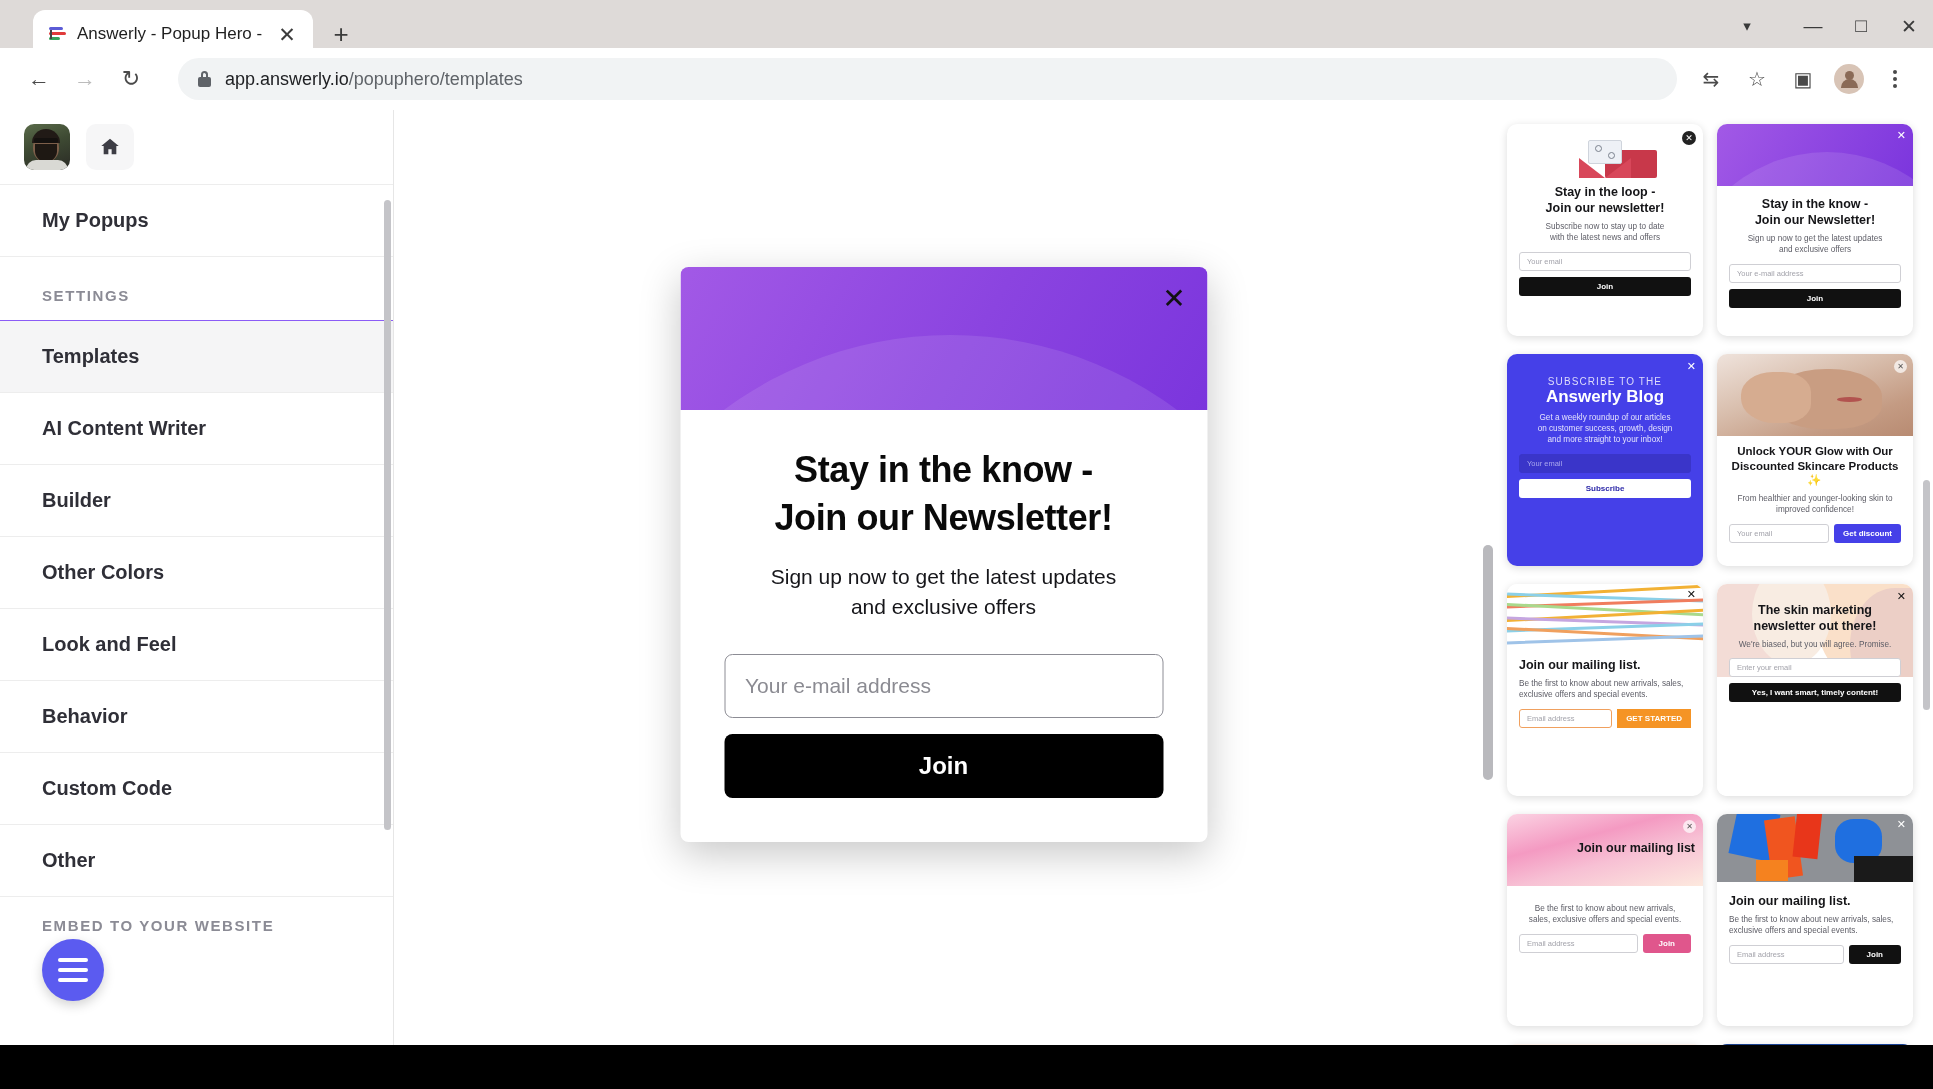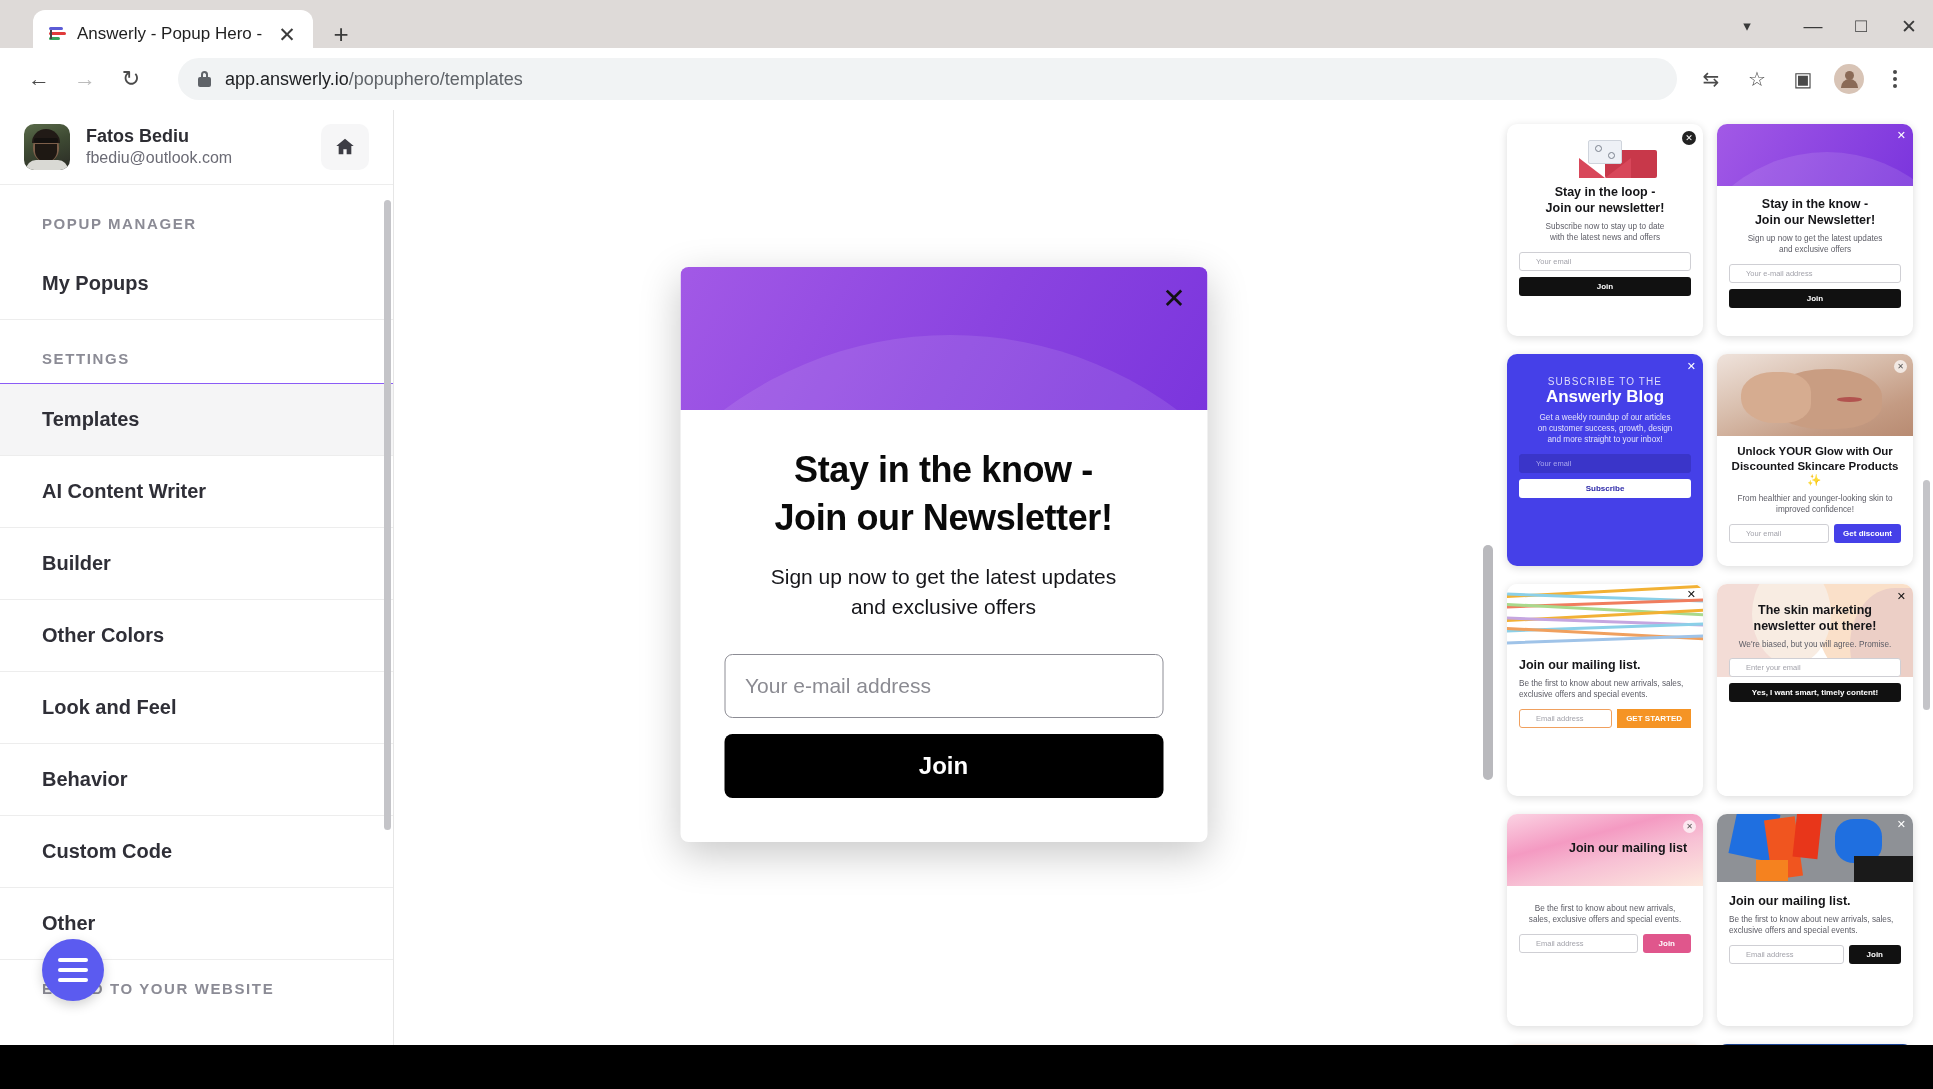--- a/index.html
+++ b/index.html
@@ -246,21 +246,21 @@
   .tpl .x.grey-circle {
     width: 13px; height: 13px; border-radius: 50%; background: rgba(255,255,255,.7); color: #555;
     display: flex; align-items: center; justify-content: center; font-size: 8px;
   }
   .tpl-pad { padding: 10px 12px; text-align: center; }
   .t-h { font-size: 12.5px; font-weight: 700; color: #151518; line-height: 1.28; }
   .t-h.sm { font-size: 11.5px; }
   .t-p { font-size: 8.2px; color: #5d5d66; line-height: 1.38; margin-top: 5px; }
   .t-in {
     margin-top: 8px; height: 19px; border: 1px solid #cfcfd4; border-radius: 3px;
-    background: #fff; display: flex; align-items: center; padding: 0 16px;
+    background: #fff; display: flex; align-items: center; padding: 0 7px;
     font-size: 7.5px; color: #a3a3ab;
   }
   .t-btn {
     height: 19px; border-radius: 3px; display: flex; align-items: center; justify-content: center;
     font-size: 8px; font-weight: 700; color: #fff; background: #111; margin-top: 6px;
   }
   .t-row { display: flex; gap: 5px; margin-top: 8px; align-items: stretch; }
   .t-row .t-in { margin-top: 0; flex: 1; }
   .t-row .t-btn { margin-top: 0; padding: 0 9px; white-space: nowrap; }
   .t-hero { height: 62px; position: relative; overflow: hidden; }
@@ -359,33 +359,28 @@
 
     <aside class="sidebar">
       <div class="user-row">
         <span class="user-avatar">
           <s class="face"></s>
             <s class="hair"></s>
             <s class="glasses"></s>
             <s class="beard"></s>
             <s class="shirt"></s>
         </span>
-        <span class="user-meta">
-          <span class="user-name" style="display:block">Fatos Bediu</span>
-          <span class="user-email" style="display:block">fbediu@outlook.com</span>
-        </span>
         <span class="home-btn">
           <svg width="22" height="22" viewBox="0 0 24 24" fill="#3d3d45">
               <path d="M12 3 2.5 11h2.6v9h5.1v-5.6h3.6V20h5.1v-9h2.6z"></path>
             </svg>
         </span>
       </div>
 
       <div class="nav-scroll">
-        <div class="nav-section-label">POPUP MANAGER</div>
         <div class="nav-item">My Popups</div>
         <div class="nav-section-label">SETTINGS</div>
         <div class="nav-item active first-of-section">Templates</div>
         <div class="nav-item">AI Content Writer</div>
         <div class="nav-item">Builder</div>
         <div class="nav-item">Other Colors</div>
         <div class="nav-item">Look and Feel</div>
         <div class="nav-item">Behavior</div>
         <div class="nav-item">Custom Code</div>
         <div class="nav-item">Other</div>
@@ -546,21 +541,21 @@
           </div>
           <div class="t-p">We're biased, but you will agree. Promise.</div>
           <div class="t-in">Enter your email</div>
           <div class="t-btn">Yes, I want smart, timely content!</div>
         </div>
       </div>
 
       <div class="tpl">
         <div class="t-hero hero-pink" style="height:72px">
           <span class="x grey-circle" style="position:absolute;right:7px;top:6px;">✕</span>
-          <div class="t-h" style="position:absolute;left:14px;right:0;top:26px;padding-left:48px;">Join our mailing list</div>
+          <div class="t-h" style="position:absolute;left:14px;right:0;top:26px;text-align:center;padding-left:48px;">Join our mailing list</div>
         </div>
         <div class="tpl-pad" style="padding-top:12px">
           <div class="t-p">
             <div>Be the first to know about new arrivals,</div>
             <div>sales, exclusive offers and special events.</div>
           </div>
           <div class="t-row">
             <div class="t-in">Email address</div>
             <div class="t-btn" style="background:#e0568c;padding:0 16px">Join</div>
           </div>

